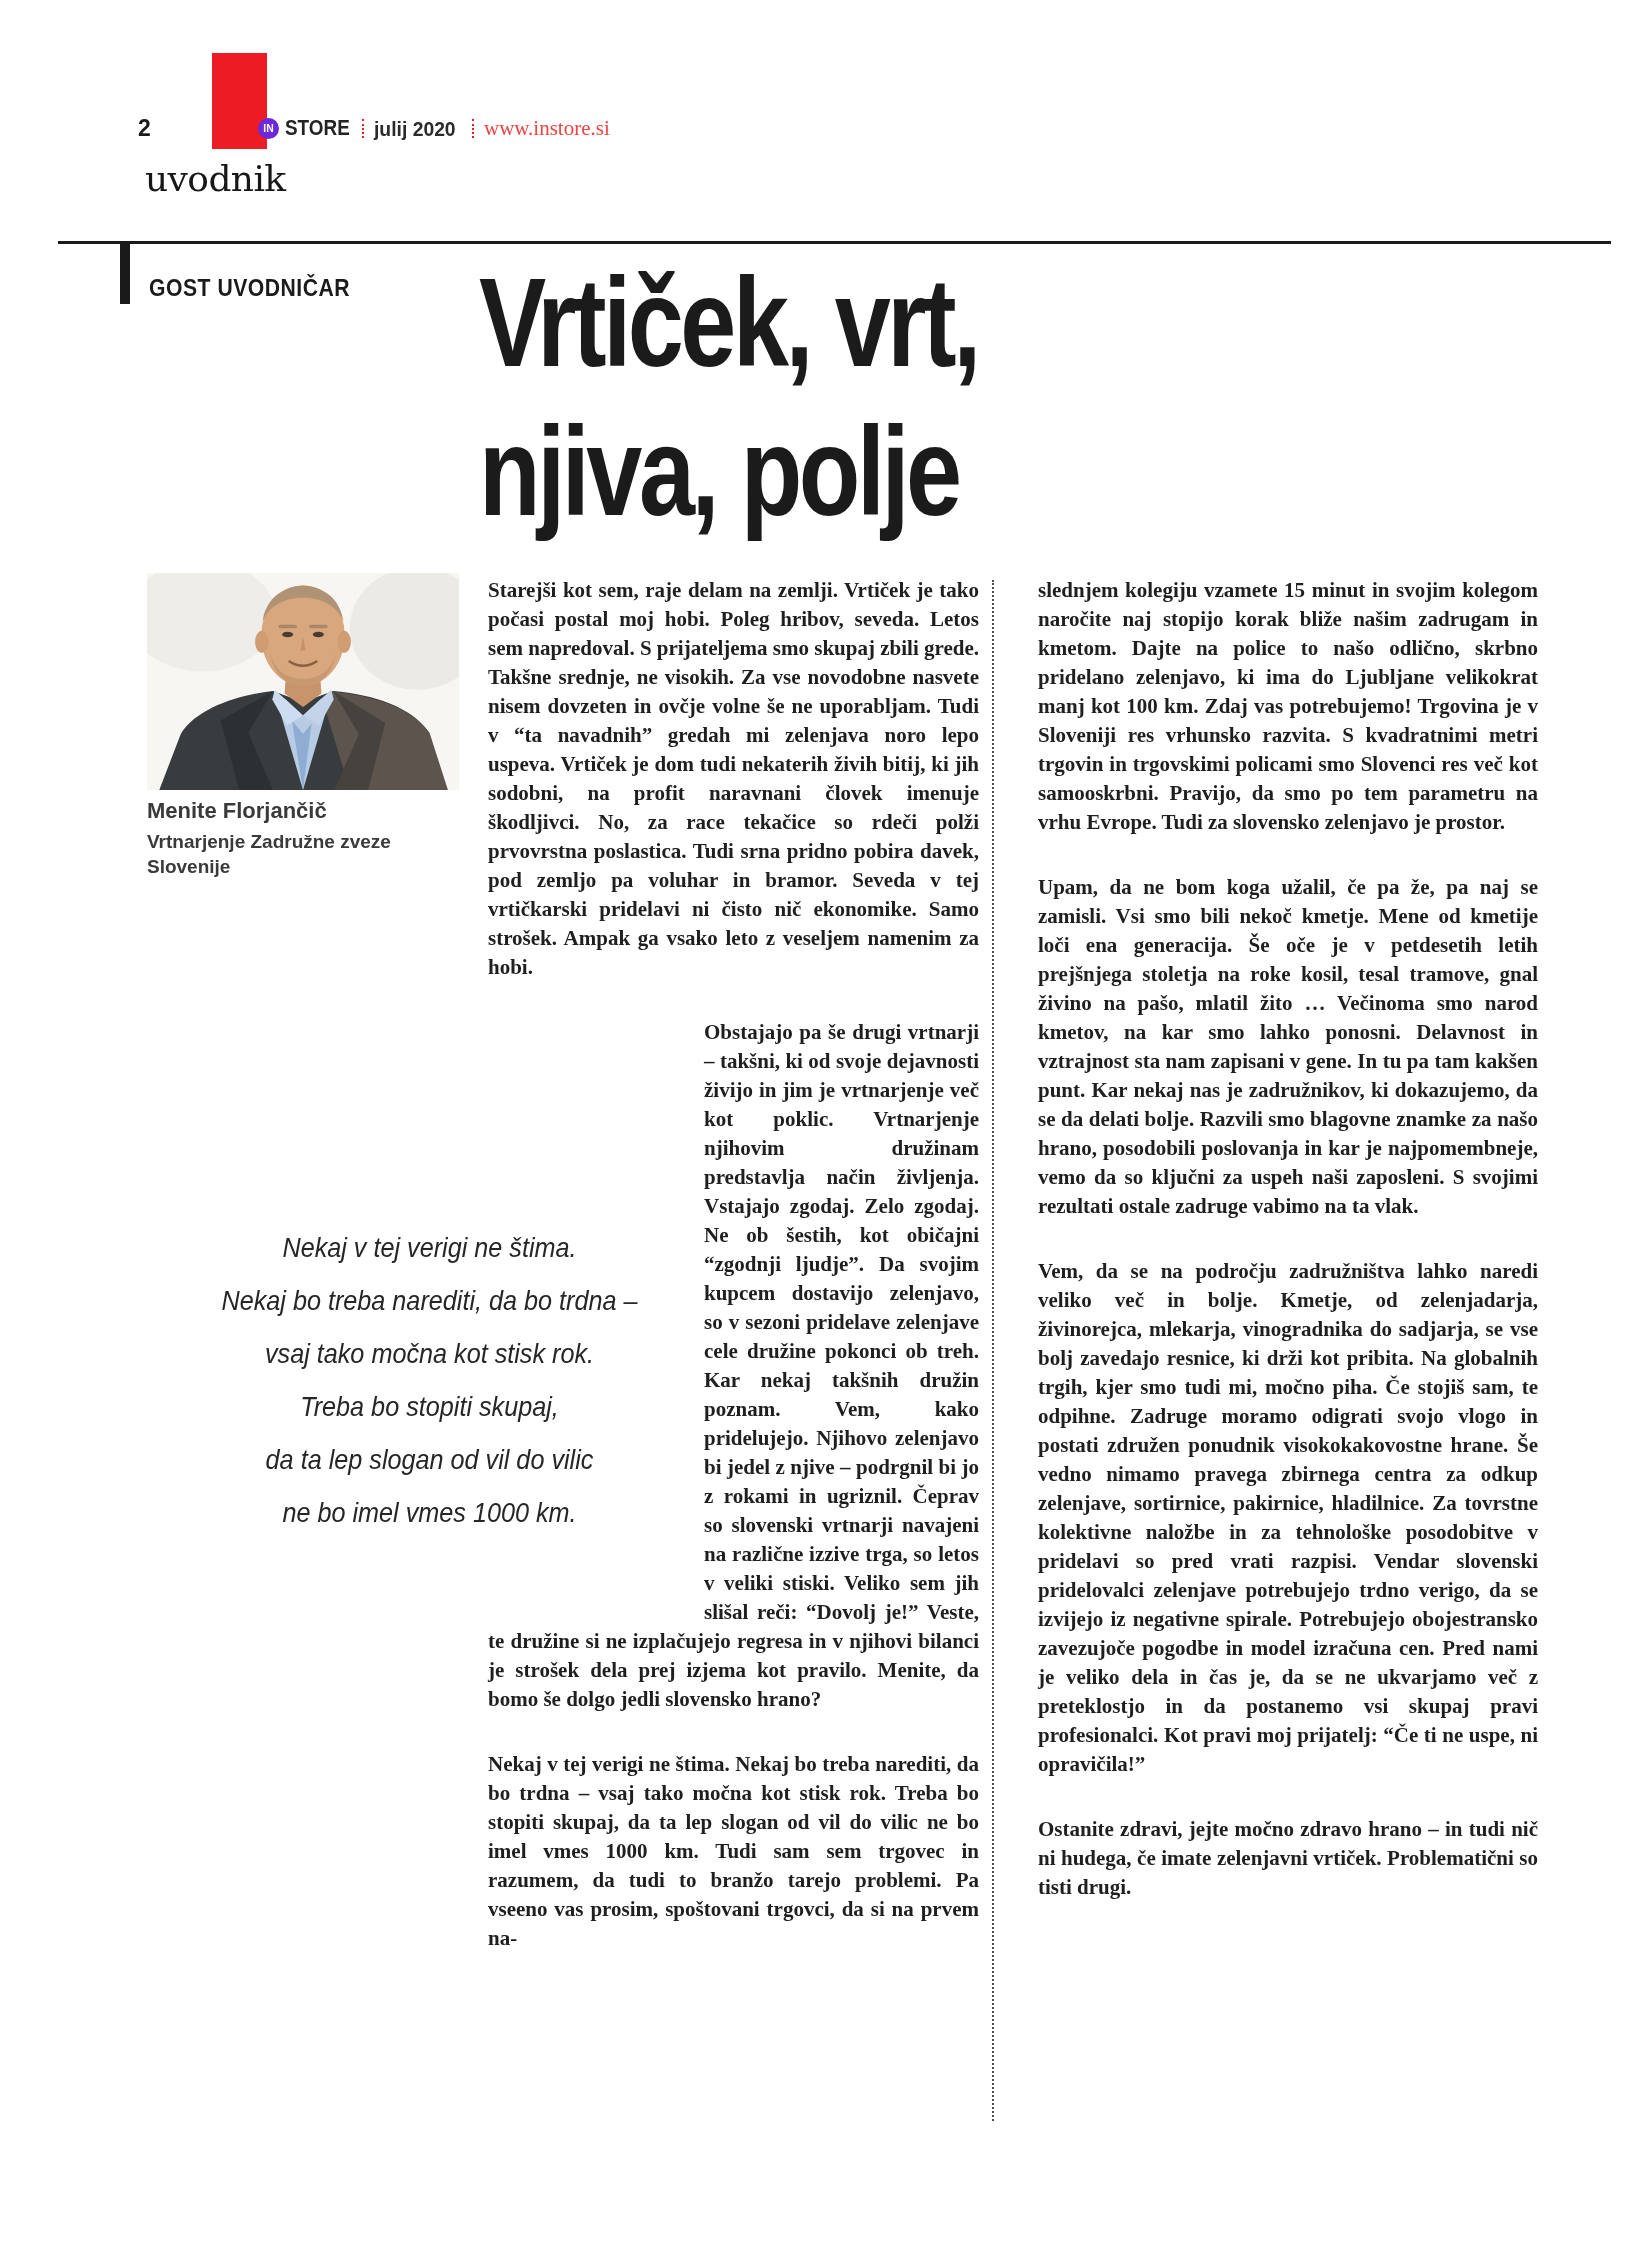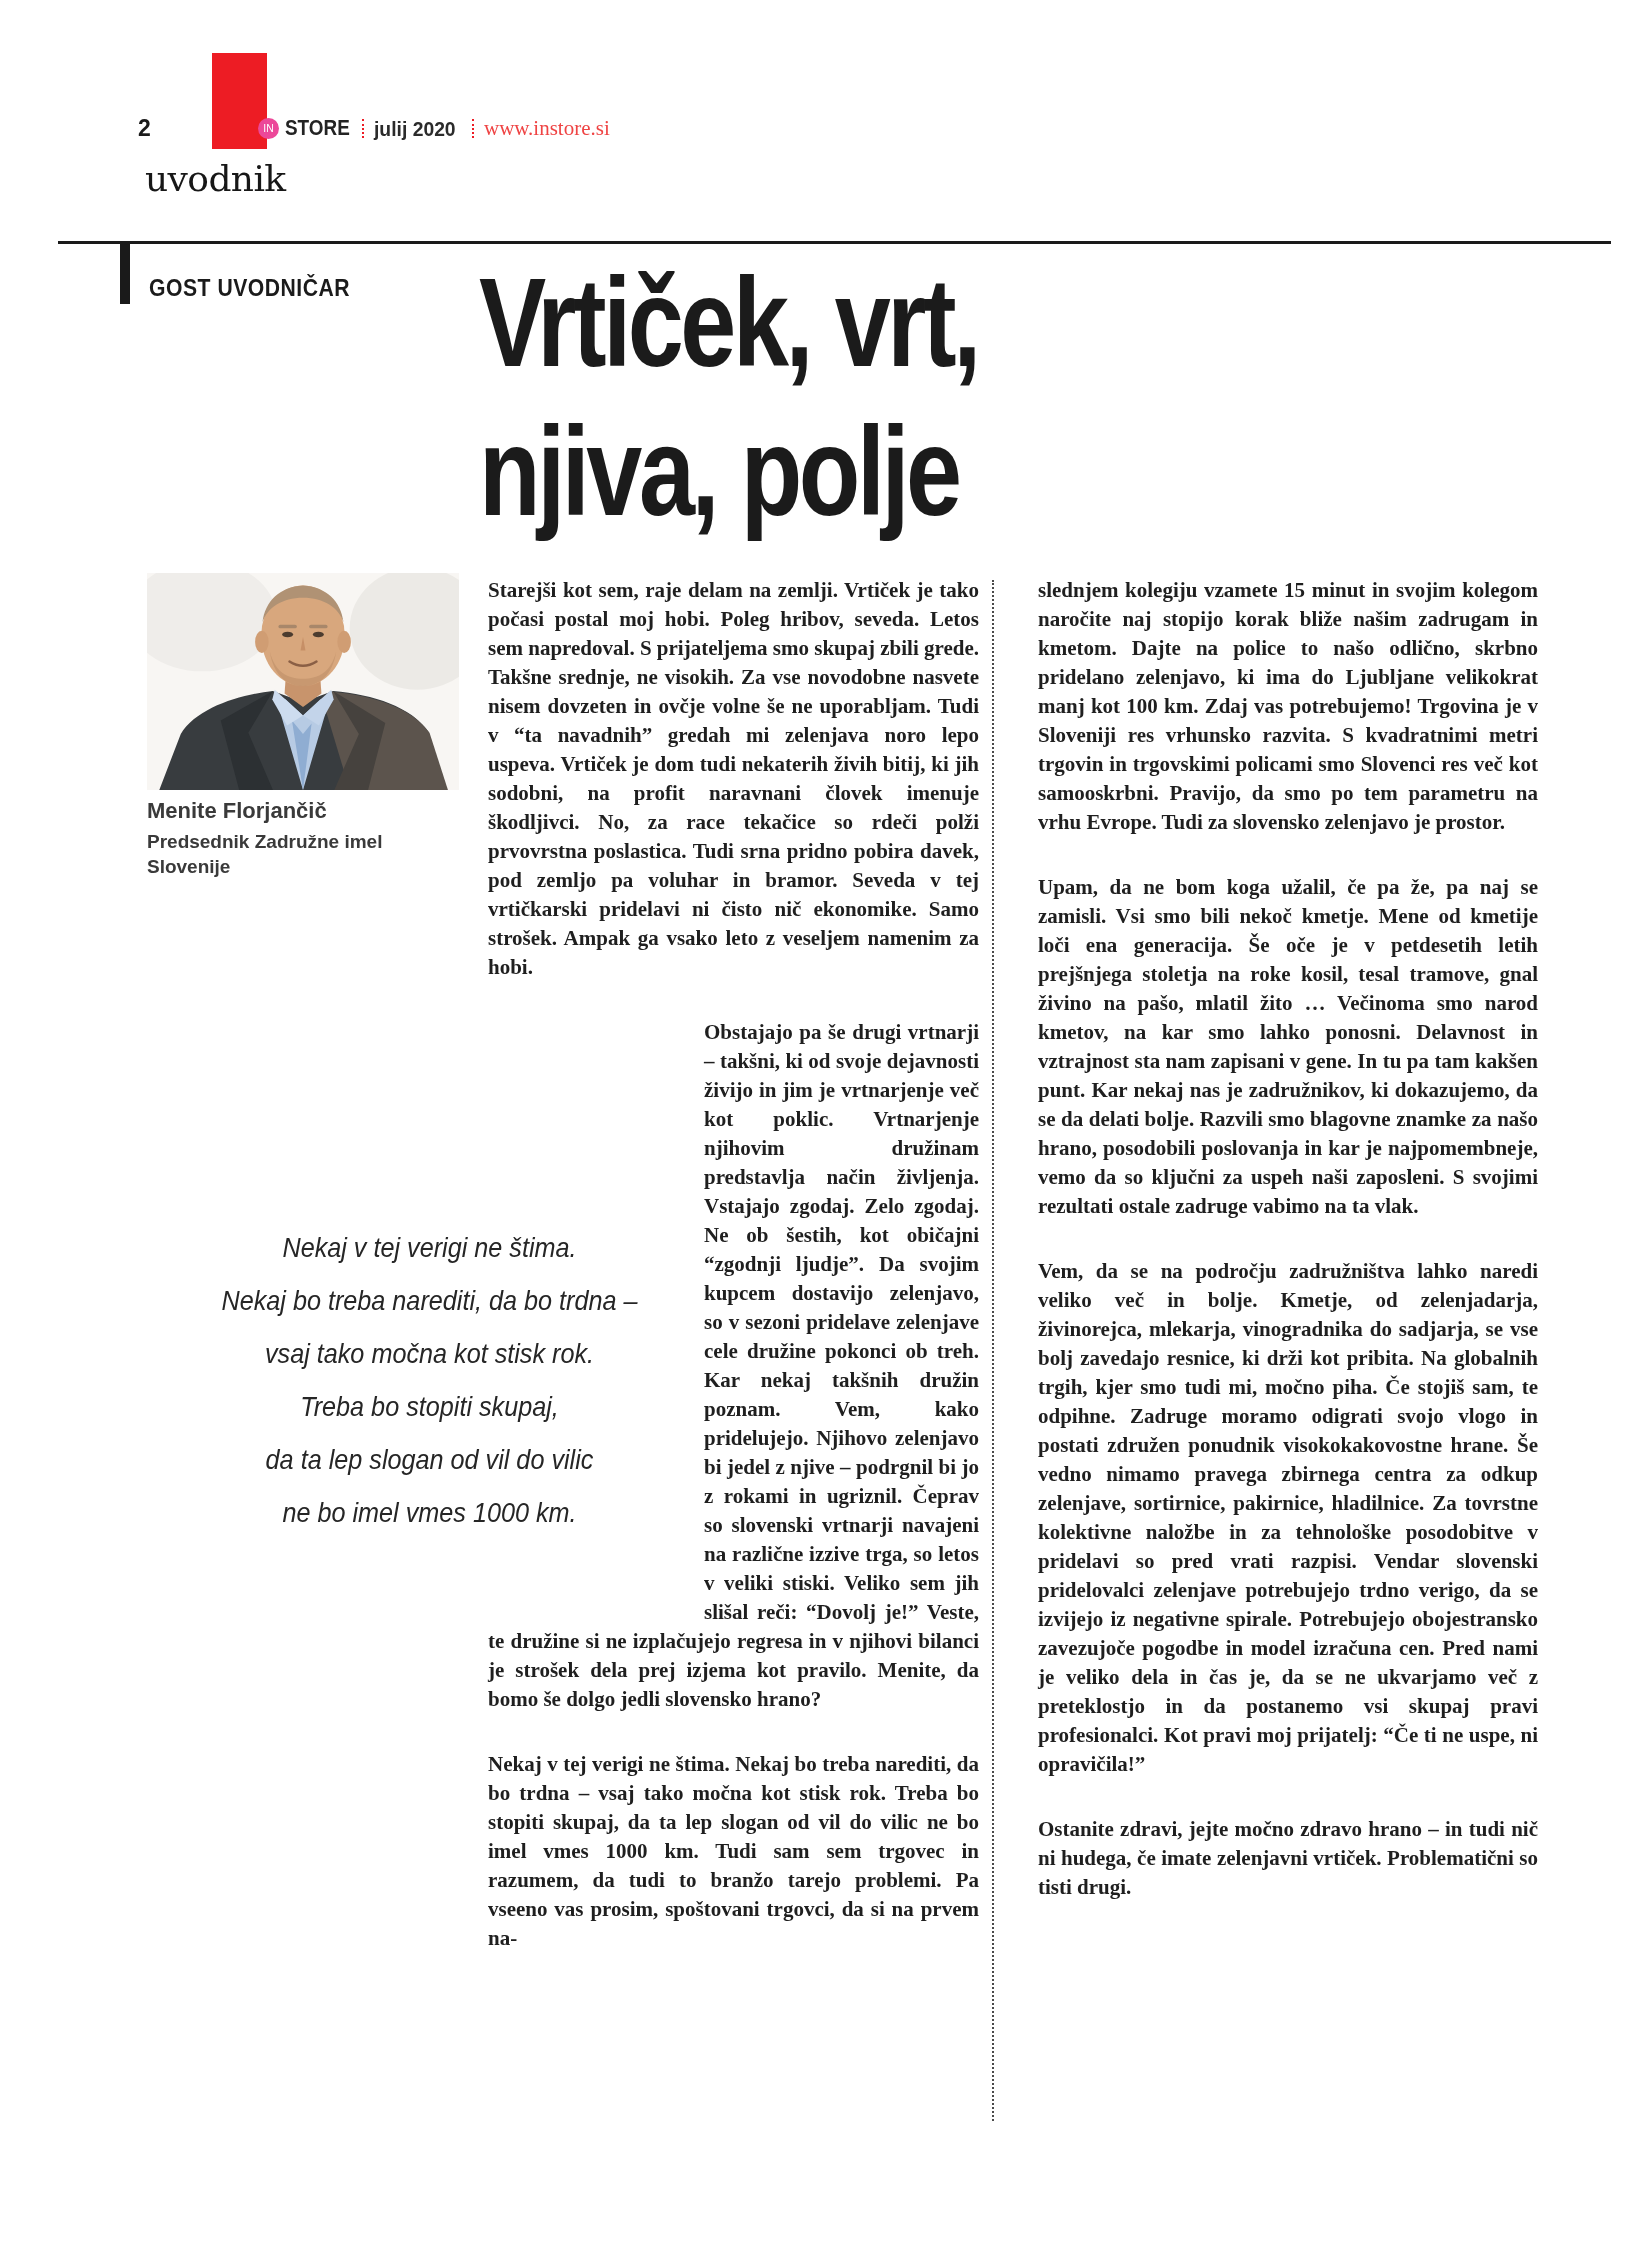--- a/index.html
+++ b/index.html
@@ -4,22 +4,22 @@
 <style>
   html,body{margin:0;padding:0;}
   body{
     width:1630px;height:2261px;position:relative;background:#ffffff;
     font-family:"Liberation Sans",sans-serif;color:#1e1e1e;overflow:hidden;
   }
   
   .pagenum{position:absolute;left:138px;top:115px;font-size:23px;font-weight:bold;color:#1b1b1b;}
   .logo-rect{position:absolute;left:212px;top:53px;width:55px;height:96px;background:#ed1c24;}
   .logo-row{position:absolute;left:258px;top:117px;height:23px;display:flex;align-items:center;}
-  .in-badge{width:21px;height:21px;border-radius:50%;background:#ec4899;color:#fff;
-    display:flex;align-items:center;justify-content:center;font-size:10.4px;font-weight:normal;letter-spacing:0;}
+  .in-badge{width:21px;height:21px;border-radius:50%;background:#6d28d9;color:#fff;
+    display:flex;align-items:center;justify-content:center;font-size:10.4px;font-weight:bold;letter-spacing:0;}
   .brand-store{font-size:21.5px;font-weight:bold;color:#232323;margin-left:5.5px;
     transform:scaleX(.88);transform-origin:left center;letter-spacing:0px;}
   .vdots{width:0;height:18.4px;border-left:2.5px dotted #ed1c24;margin:0 9.8px 0 3.7px;}
   .vdots2{width:0;height:18.4px;border-left:2.5px dotted #ed1c24;margin:0 9.8px;}
   .issue{font-size:21px;font-weight:bold;color:#2b2b2b;transform:scaleX(.92);transform-origin:left center;}
   .site{font-size:21px;font-weight:normal;color:#ef4444;font-family:Liberation Serif, serif;}
   .section-title{position:absolute;left:145px;top:158px;font-family:"DejaVu Serif",serif;
     font-weight:normal;font-size:36px;color:#171717;letter-spacing:-0.6px;}
   .rule{position:absolute;left:58px;top:241px;width:1553px;height:3.1px;background:#1a1a1a;}
   .kicker-bar{position:absolute;left:120px;top:241px;width:10.4px;height:63px;background:#1a1a1a;}
@@ -101,21 +101,21 @@
     <ellipse cx="279" cy="100" rx="9" ry="4.5" fill="#4c3c2f"></ellipse>
 
     <path d="M254,104 L250,126 L258,126 Z" fill="#c68f66"></path>
     <path d="M232,144 Q254,158 276,144" stroke="#8a5f45" stroke-width="4" fill="none" stroke-linecap="round"></path>
 
     <path d="M200,128 C206,166 228,184 254,184 C280,184 302,166 308,128 C300,160 280,172 254,172 C228,172 208,160 200,128 Z" fill="#b78a63" opacity="0.5"></path>
   </svg>
 </div>
 <div class="author-name">Menite Florjančič</div>
 <div class="author-role">
-  <div>Predsednik Zadružne imel</div>
+  <div>Vrtnarjenje Zadružne zveze</div>
   <div>Slovenije</div>
 </div>
 
 <div class="pull-quote">
   <div>Nekaj v tej verigi ne štima.</div>
   <div>Nekaj bo treba narediti, da bo trdna –</div>
   <div>vsaj tako močna kot stisk rok.</div>
   <div>Treba bo stopiti skupaj,</div>
   <div>da ta lep slogan od vil do vilic</div>
   <div>ne bo imel vmes 1000 km.</div>

